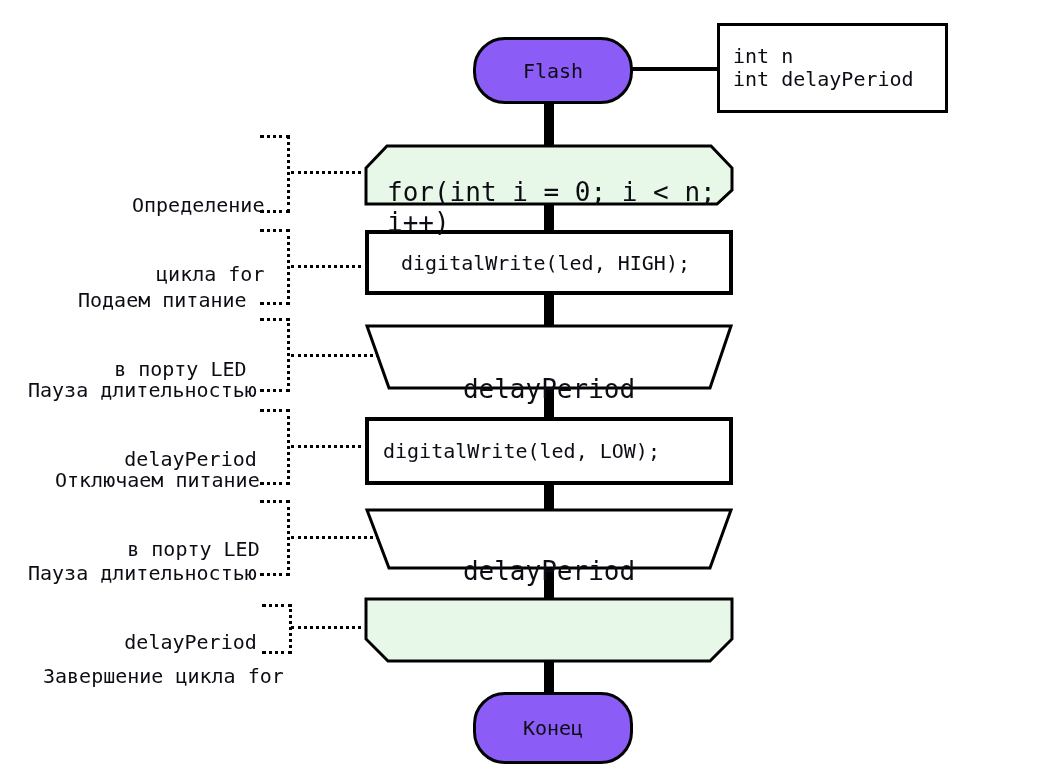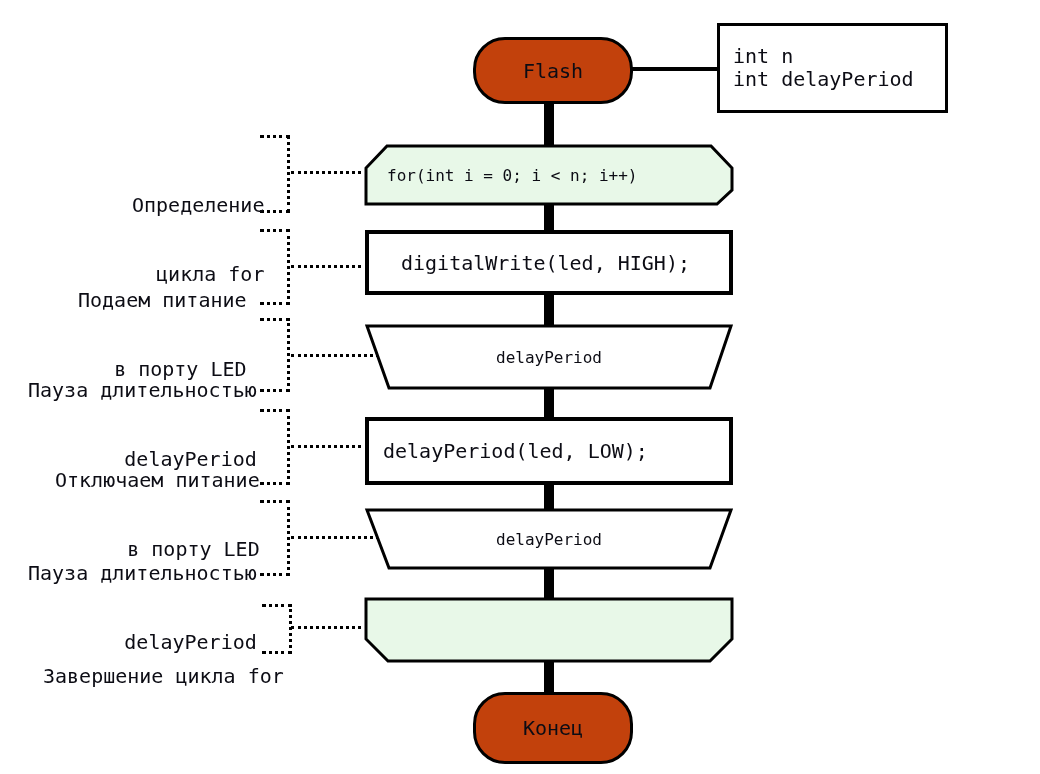--- a/index.html
+++ b/index.html
@@ -14,21 +14,21 @@
   #canvas{position:absolute;left:0;top:0;width:1040px;height:774px;}
 
   
   .vconn{position:absolute;left:544px;width:10px;background:#000;z-index:1;}
 
   
   .hline{position:absolute;background:#000;z-index:1;}
 
   
   .terminal{
-    position:absolute;background:#c2410c;border:3px solid #000;border-radius:32px;
+    position:absolute;background:#8b5cf6;border:3px solid #000;border-radius:32px;
     display:flex;align-items:center;justify-content:center;z-index:2;
     font-size:20px;
   }
   .procbox{
     position:absolute;background:#fff;border:4px solid #000;
     display:flex;align-items:center;z-index:2;
     font-size:20px;padding-left:14px;box-sizing:border-box;
   }
   .paramsbox{
     position:absolute;background:#fff;border:3px solid #000;
@@ -37,21 +37,21 @@
   }
 
   
   #shape-svg{position:absolute;left:0;top:0;z-index:2;pointer-events:none;}
   .loop-shape{fill:var(--loop-fill,#e8f8e8);stroke:#000;stroke-width:3;}
   .trap-shape{fill:#fff;stroke:#000;stroke-width:3;}
 
   
   .shape-text{
     position:absolute;z-index:4;display:flex;align-items:center;
-    font-size:16px;box-sizing:border-box;
+    font-size:26px;box-sizing:border-box;margin-top:32px;
   }
   .centered{justify-content:center;}
 
   
   .label{
     position:absolute;z-index:3;font-size:20px;line-height:23px;white-space:pre;text-align:right;
   }
   .bracket{
     position:absolute;z-index:1;width:30px;box-sizing:border-box;
     border-top:3px dotted #000;border-right:3px dotted #000;border-bottom:3px dotted #000;
@@ -88,21 +88,21 @@
     <polygon class="trap-shape" points="367,510 731,510 710,568 389,568"></polygon>
     <polygon class="loop-shape" points="366,599 732,599 732,639 710,661 388,661 366,639"></polygon>
   </svg>
 
   <div class="shape-text" style="left:365px;top:145px;width:368px;height:60px;padding-left:22px;">for(int i = 0; i &lt; n; i++)</div>
 
   <div class="procbox" style="left:365px;top:230px;width:368px;height:65px;padding-left:32px;">digitalWrite(led, HIGH);</div>
 
   <div class="shape-text centered" style="left:365px;top:326px;width:368px;height:62px;">delayPeriod</div>
 
-  <div class="procbox" style="left:365px;top:417px;width:368px;height:68px;">delayPeriod(led, LOW);</div>
+  <div class="procbox" style="left:365px;top:417px;width:368px;height:68px;">digitalWrite(led, LOW);</div>
 
   <div class="shape-text centered" style="left:365px;top:510px;width:368px;height:58px;">delayPeriod</div>
 
   <div class="terminal" style="left:473px;top:692px;width:154px;height:66px;">
     <span>Конец</span>
   </div>
 
   <div class="label" style="left:132px;top:148px;">
     <span style="display:block">Определение</span>
     <span style="display:block">цикла for</span>

